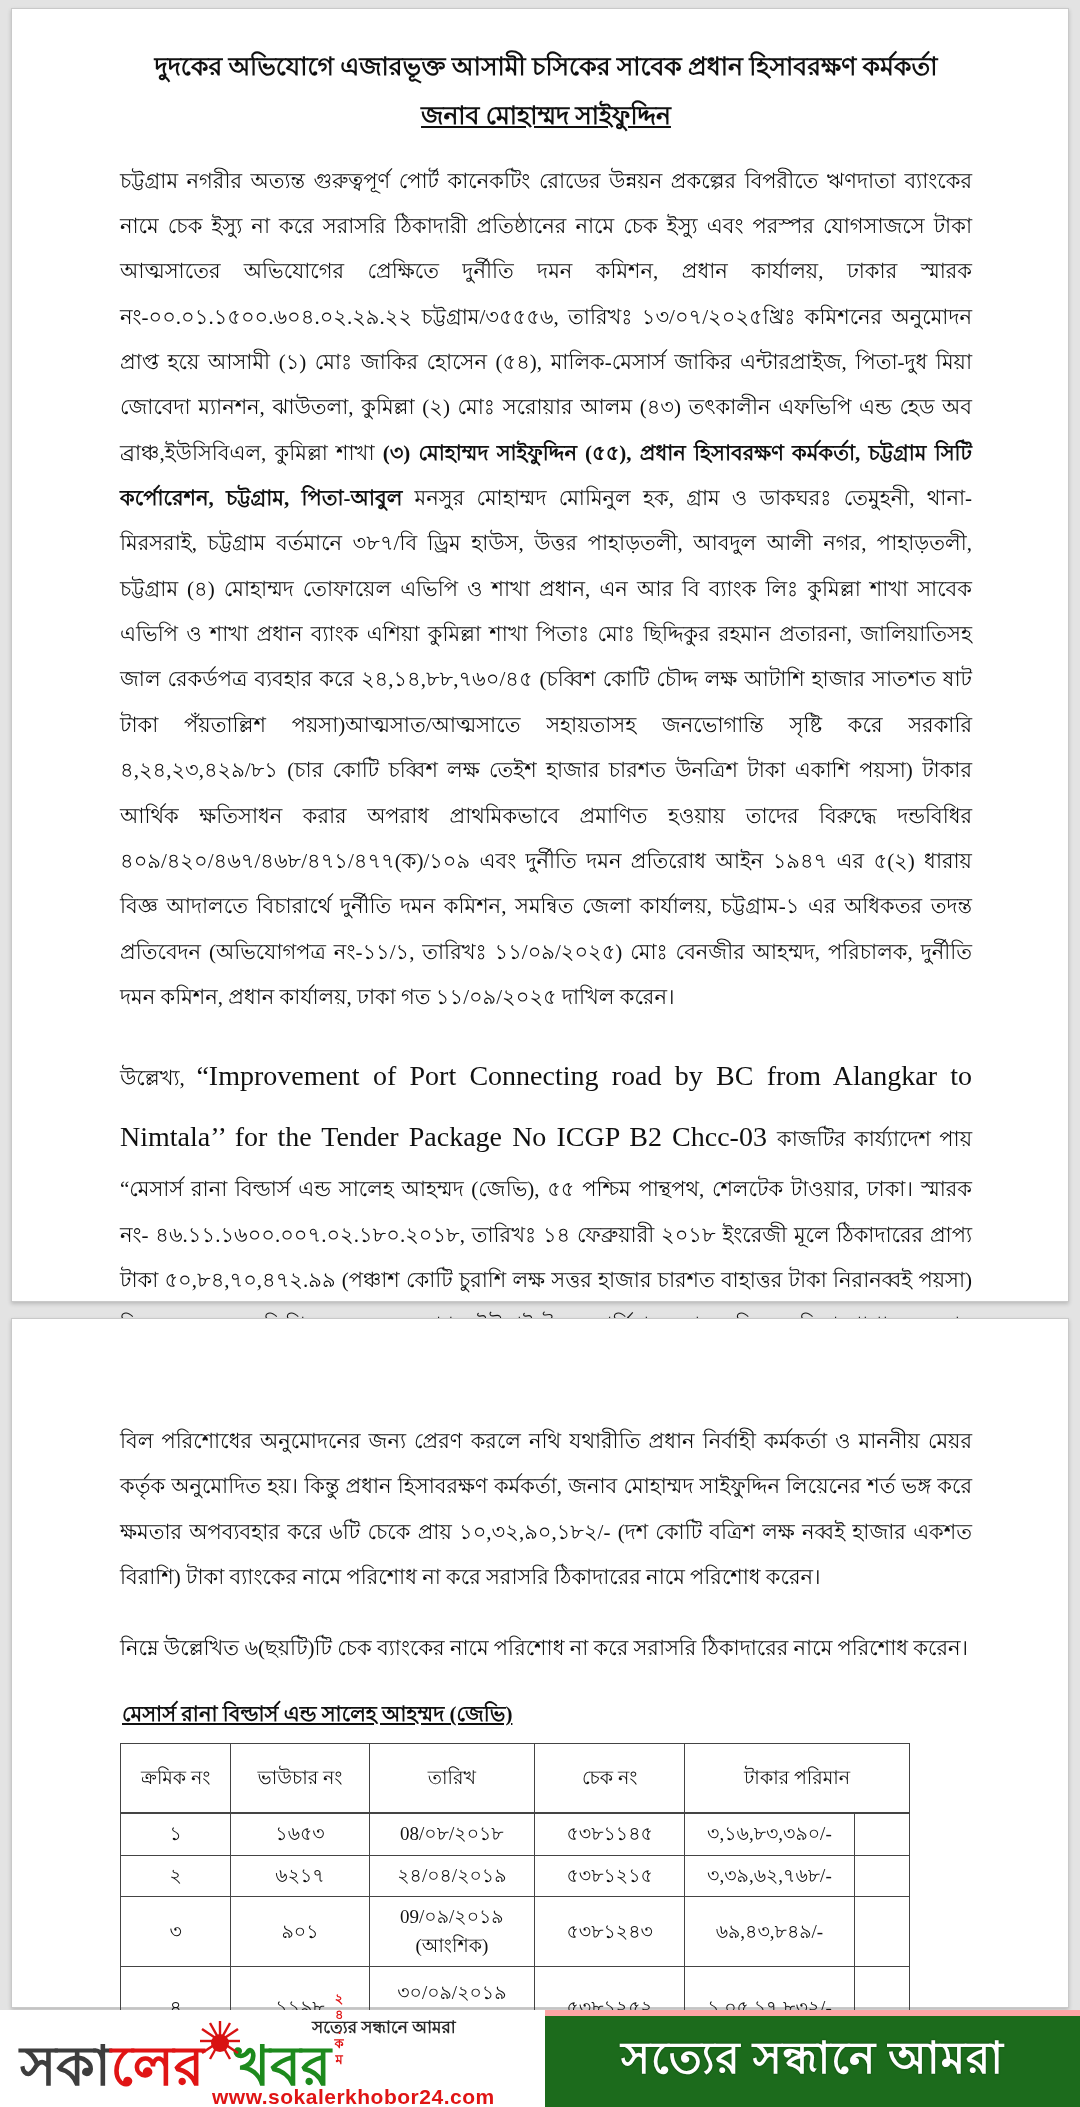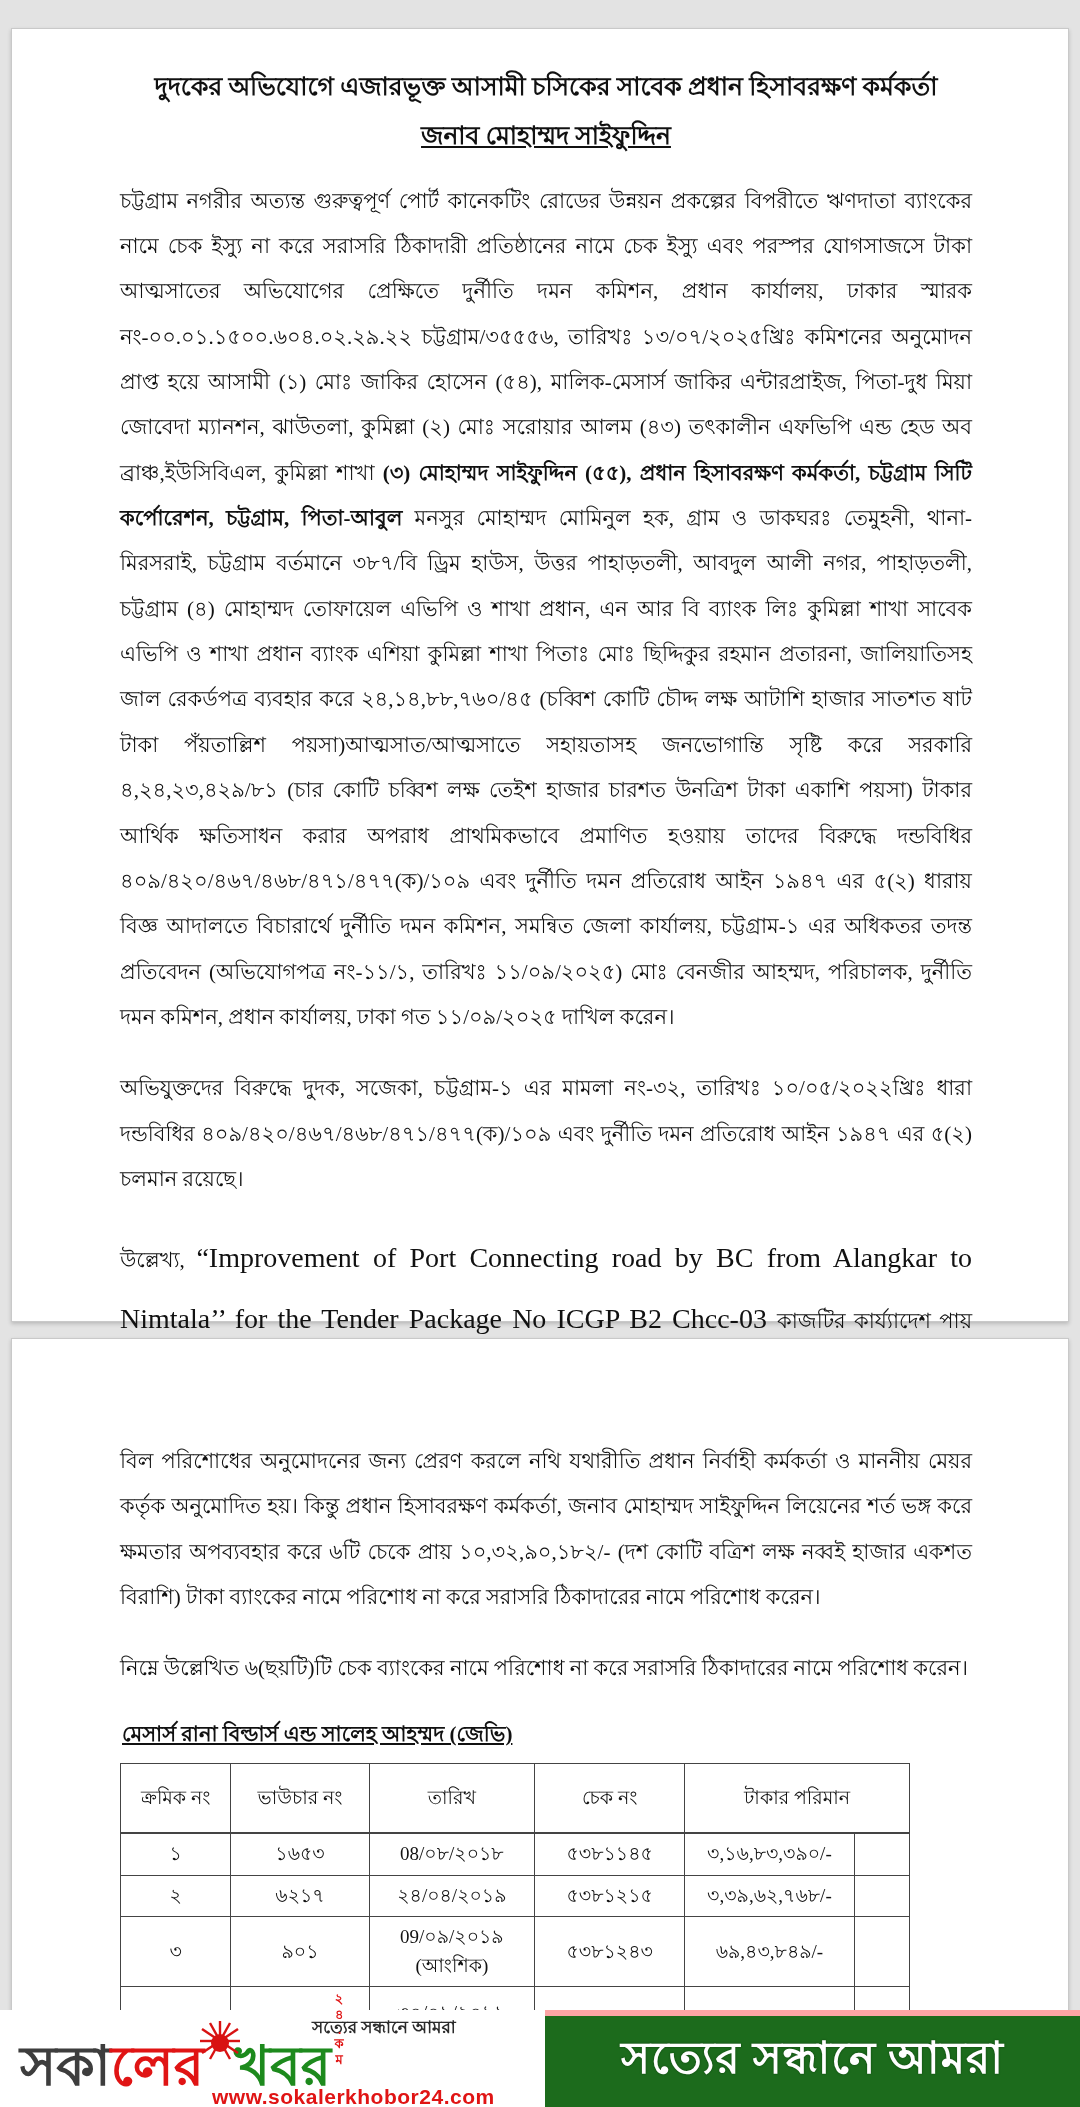--- a/index.html
+++ b/index.html
@@ -6,21 +6,20 @@
   body{
     width:1080px;height:2107px;position:relative;
     background:#e3e3e3;
     font-family:"Liberation Serif","DejaVu Serif",serif;
     color:#111;
   }
   .page{
     position:absolute;left:11px;width:1058px;background:#fff;
     border:1px solid #c9c9c9;box-shadow:0 2px 4px rgba(0,0,0,.18);
     box-sizing:border-box;
-    margin-top:20px;
   }
   .page--one{top:8px;height:1294px;}
   .page--two{top:1318px;height:690px;}
   .page-inner{padding:34px 96px 0 108px;}
   .page--two .page-inner{padding-top:100px;}
 
   .doc-title{
     text-align:center;font-weight:bold;font-size:25px;line-height:1.95;
     margin:0 0 18px 0;
   }
@@ -91,21 +90,20 @@
 
 <div class="page page--one">
   <div class="page-inner">
     <h1 class="doc-title">
       <span class="t1">দুদকের অভিযোগে এজারভূক্ত আসামী চসিকের সাবেক প্রধান হিসাবরক্ষণ কর্মকর্তা</span><br>
       <span class="t2">জনাব মোহাম্মদ সাইফুদ্দিন</span>
     </h1>
 
     <p class="body-para"><span>চট্টগ্রাম নগরীর অত্যন্ত গুরুত্বপূর্ণ পোর্ট কানেকটিং রোডের উন্নয়ন প্রকল্পের বিপরীতে ঋণদাতা ব্যাংকের নামে চেক ইস্যু না করে সরাসরি ঠিকাদারী প্রতিষ্ঠানের নামে চেক ইস্যু এবং পরস্পর যোগসাজসে টাকা আত্মসাতের অভিযোগের প্রেক্ষিতে দুর্নীতি দমন কমিশন, প্রধান কার্যালয়, ঢাকার স্মারক নং-০০.০১.১৫০০.৬০৪.০২.২৯.২২ চট্টগ্রাম/৩৫৫৫৬, তারিখঃ ১৩/০৭/২০২৫খ্রিঃ কমিশনের অনুমোদন প্রাপ্ত হয়ে আসামী (১) মোঃ জাকির হোসেন (৫৪), মালিক-মেসার্স জাকির এন্টারপ্রাইজ, পিতা-দুধ মিয়া জোবেদা ম্যানশন, ঝাউতলা, কুমিল্লা (২) মোঃ সরোয়ার আলম (৪৩) তৎকালীন এফভিপি এন্ড হেড অব ব্রাঞ্চ,ইউসিবিএল, কুমিল্লা শাখা </span><span class="seg-bold">(৩) মোহাম্মদ সাইফুদ্দিন (৫৫), প্রধান হিসাবরক্ষণ কর্মকর্তা, চট্টগ্রাম সিটি কর্পোরেশন, চট্টগ্রাম, পিতা-আবুল</span><span> মনসুর মোহাম্মদ মোমিনুল হক, গ্রাম ও ডাকঘরঃ তেমুহনী, থানা-মিরসরাই, চট্টগ্রাম বর্তমানে ৩৮৭/বি ড্রিম হাউস, উত্তর পাহাড়তলী, আবদুল আলী নগর, পাহাড়তলী, চট্টগ্রাম (৪) মোহাম্মদ তোফায়েল এভিপি ও শাখা প্রধান, এন আর বি ব্যাংক লিঃ কুমিল্লা শাখা সাবেক এভিপি ও শাখা প্রধান ব্যাংক এশিয়া কুমিল্লা শাখা পিতাঃ মোঃ ছিদ্দিকুর রহমান প্রতারনা, জালিয়াতিসহ জাল রেকর্ডপত্র ব্যবহার করে ২৪,১৪,৮৮,৭৬০/৪৫ (চব্বিশ কোটি চৌদ্দ লক্ষ আটাশি হাজার সাতশত ষাট টাকা পঁয়তাল্লিশ পয়সা)আত্মসাত/আত্মসাতে সহায়তাসহ জনভোগান্তি সৃষ্টি করে সরকারি ৪,২৪,২৩,৪২৯/৮১ (চার কোটি চব্বিশ লক্ষ তেইশ হাজার চারশত উনত্রিশ টাকা একাশি পয়সা) টাকার আর্থিক ক্ষতিসাধন করার অপরাধ প্রাথমিকভাবে প্রমাণিত হওয়ায় তাদের বিরুদ্ধে দন্ডবিধির ৪০৯/৪২০/৪৬৭/৪৬৮/৪৭১/৪৭৭(ক)/১০৯ এবং দুর্নীতি দমন প্রতিরোধ আইন ১৯৪৭ এর ৫(২) ধারায় বিজ্ঞ আদালতে বিচারার্থে দুর্নীতি দমন কমিশন, সমন্বিত জেলা কার্যালয়, চট্টগ্রাম-১ এর অধিকতর তদন্ত প্রতিবেদন (অভিযোগপত্র নং-১১/১, তারিখঃ ১১/০৯/২০২৫) মোঃ বেনজীর আহম্মদ, পরিচালক, দুর্নীতি দমন কমিশন, প্রধান কার্যালয়, ঢাকা গত ১১/০৯/২০২৫ দাখিল করেন।</span></p>
 
-    <p class="body-para">অভিযুক্তদের বিরুদ্ধে দুদক, সজেকা, চট্টগ্রাম-১ এর মামলা নং-৩২, তারিখঃ ১০/০৫/২০২২খ্রিঃ ধারা দন্ডবিধির ৪০৯/৪২০/৪৬৭/৪৬৮/৪৭১/৪৭৭(ক)/১০৯ এবং দুর্নীতি দমন প্রতিরোধ আইন ১৯৪৭ এর ৫(২) চলমান রয়েছে।</p>
 
     <p class="body-para"><span>উল্লেখ্য, </span><span class="seg-latin">“Improvement of Port Connecting road by BC from Alangkar to Nimtala’’ for the Tender Package No ICGP B2 Chcc-03 </span><span>কাজটির কার্য্যাদেশ পায় “মেসার্স রানা বিল্ডার্স এন্ড সালেহ আহম্মদ (জেভি), ৫৫ পশ্চিম পান্থপথ, শেলটেক টাওয়ার, ঢাকা। স্মারক নং- ৪৬.১১.১৬০০.০০৭.০২.১৮০.২০১৮, তারিখঃ ১৪ ফেব্রুয়ারী ২০১৮ ইংরেজী মূলে ঠিকাদারের প্রাপ্য টাকা ৫০,৮৪,৭০,৪৭২.৯৯ (পঞ্চাশ কোটি চুরাশি লক্ষ সত্তর হাজার চারশত বাহাত্তর টাকা নিরানব্বই পয়সা) লিয়েন করে এফভিপিও হেড অব ব্রাঞ্চ, ইউনাইটেড কমার্শিয়াল ব্যাংক লিঃ, কুমিল্লা শাখাকে জনাব মোহাম্মদ সাইফুদ্দিন, প্রধান হিসাবরক্ষণ কর্মকর্তা হিসেবে মেসার্স রানা বিল্ডার্স এন্ড সালেহ আহম্মদ (জেভি) এর নামে ইস্যুকৃত চেক সমূহ ব্যাংকের প্রতিনিধি দ্বারা চট্টগ্রাম সিটি কর্পোরেশন হতে যথাসময়ে গ্রহন করার জন্য অনুরোধ করে পত্র প্রেরণ করেন। উক্ত কাজের বিপরীতে বিলসমূহ পরিশোধের জন্য হিসাব বিভাগে প্রেরণ করা হয়। প্রকৌশল বিভাগ এর সুপারিশ অনুযায়ী হিসাব বিভাগ হতে ইউনাইটেড কমার্শিয়াল ব্যাংক লিঃ, কুমিল্লা শাখায়</span></p>
   </div>
 </div>
 
 <div class="page page--two">
   <div class="page-inner">
     <p class="body-para">বিল পরিশোধের অনুমোদনের জন্য প্রেরণ করলে নথি যথারীতি প্রধান নির্বাহী কর্মকর্তা ও মাননীয় মেয়র কর্তৃক অনুমোদিত হয়। কিন্তু প্রধান হিসাবরক্ষণ কর্মকর্তা, জনাব মোহাম্মদ সাইফুদ্দিন লিয়েনের শর্ত ভঙ্গ করে ক্ষমতার অপব্যবহার করে ৬টি চেকে প্রায় ১০,৩২,৯০,১৮২/- (দশ কোটি বত্রিশ লক্ষ নব্বই হাজার একশত বিরাশি) টাকা ব্যাংকের নামে পরিশোধ না করে সরাসরি ঠিকাদারের নামে পরিশোধ করেন।</p>
     <p class="body-para">নিম্নে উল্লেখিত ৬(ছয়টি)টি চেক ব্যাংকের নামে পরিশোধ না করে সরাসরি ঠিকাদারের নামে পরিশোধ করেন।</p>
 

